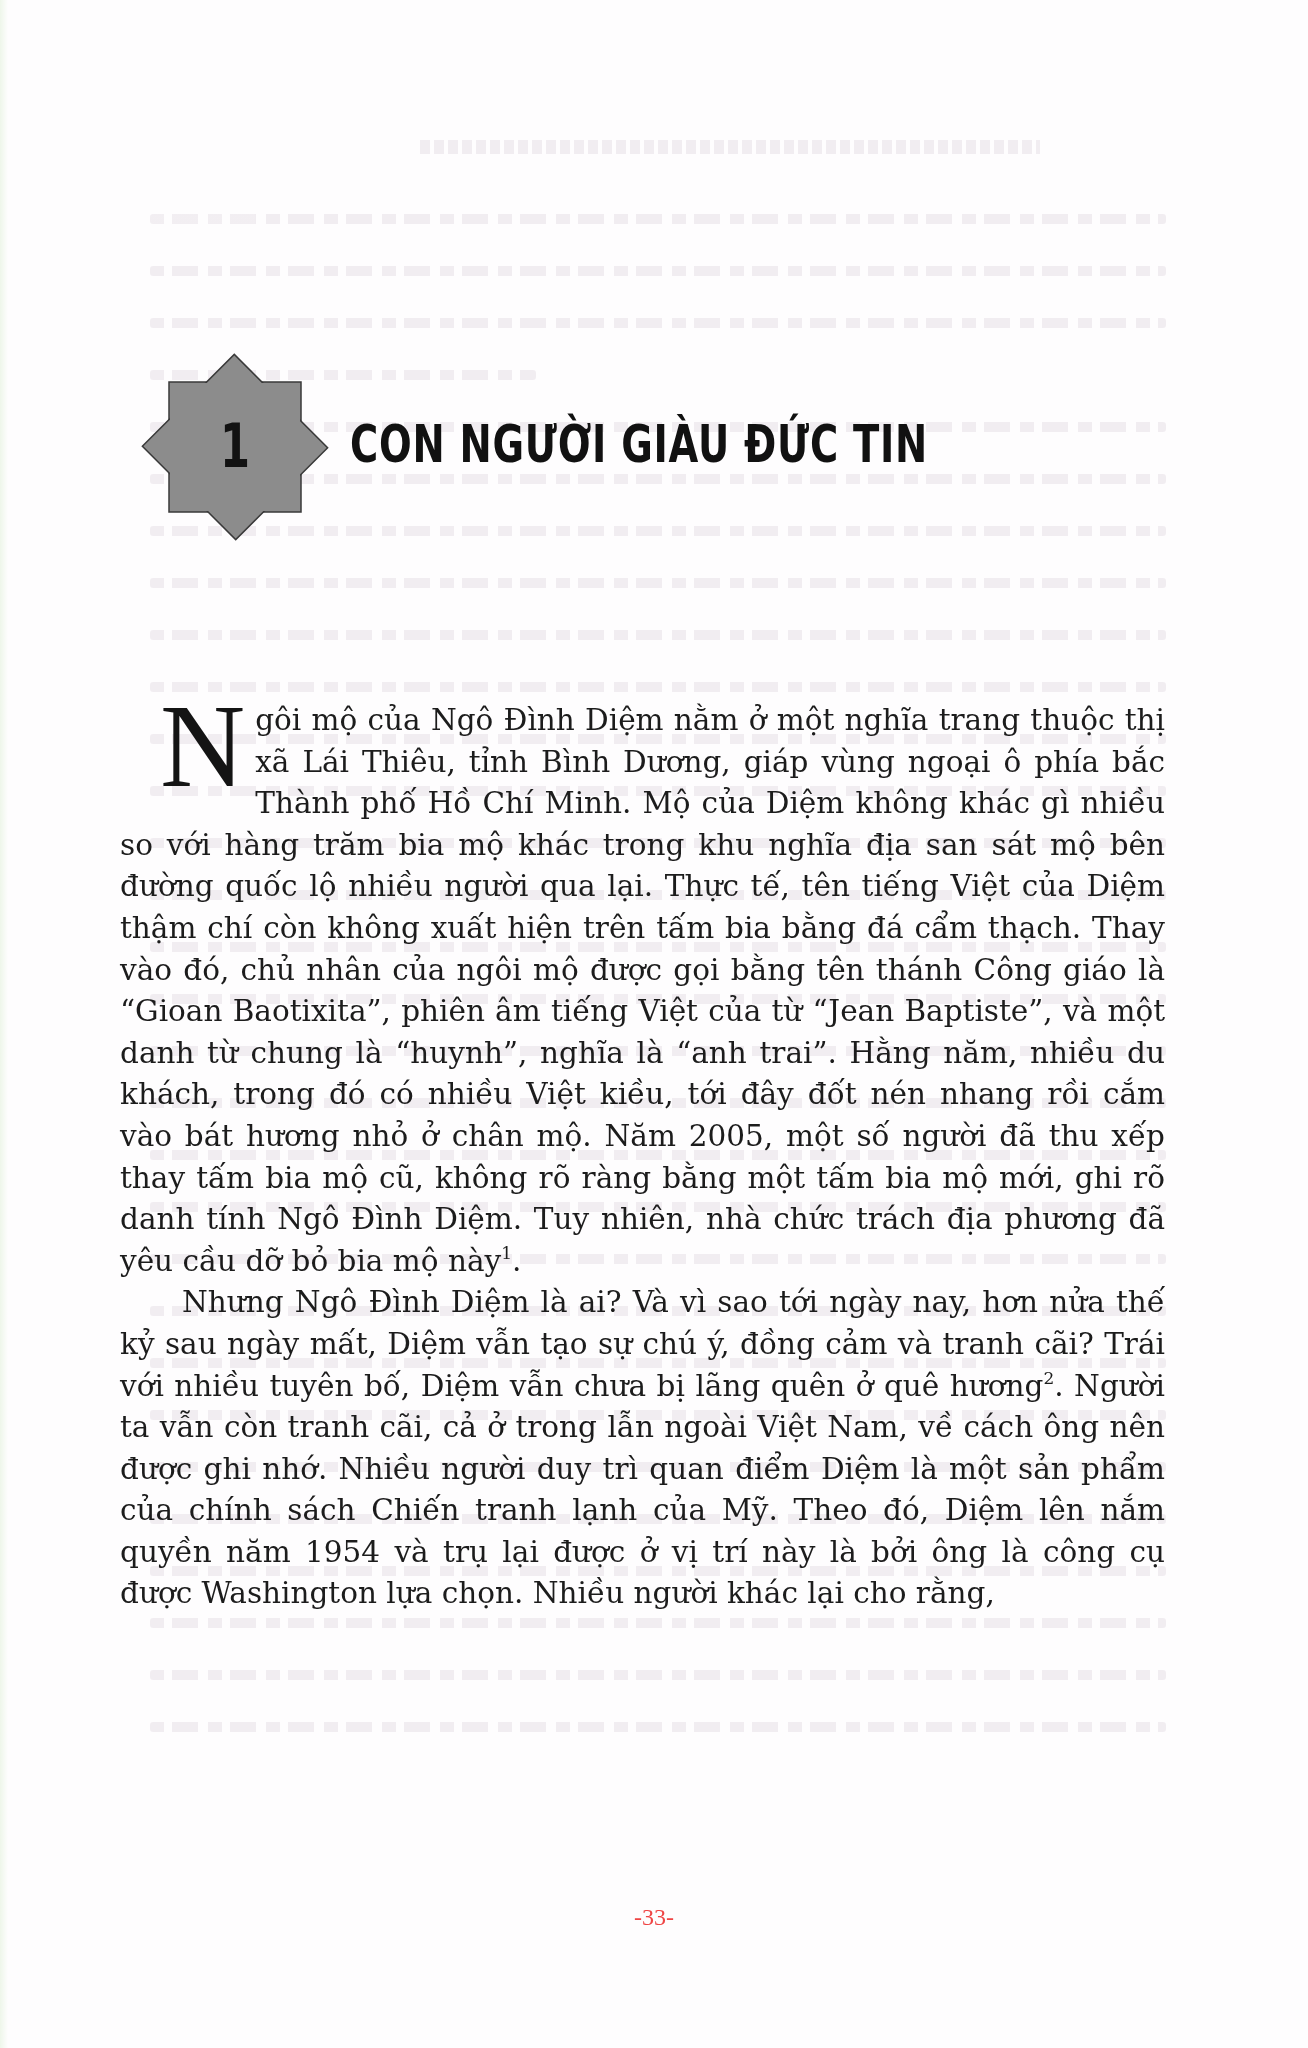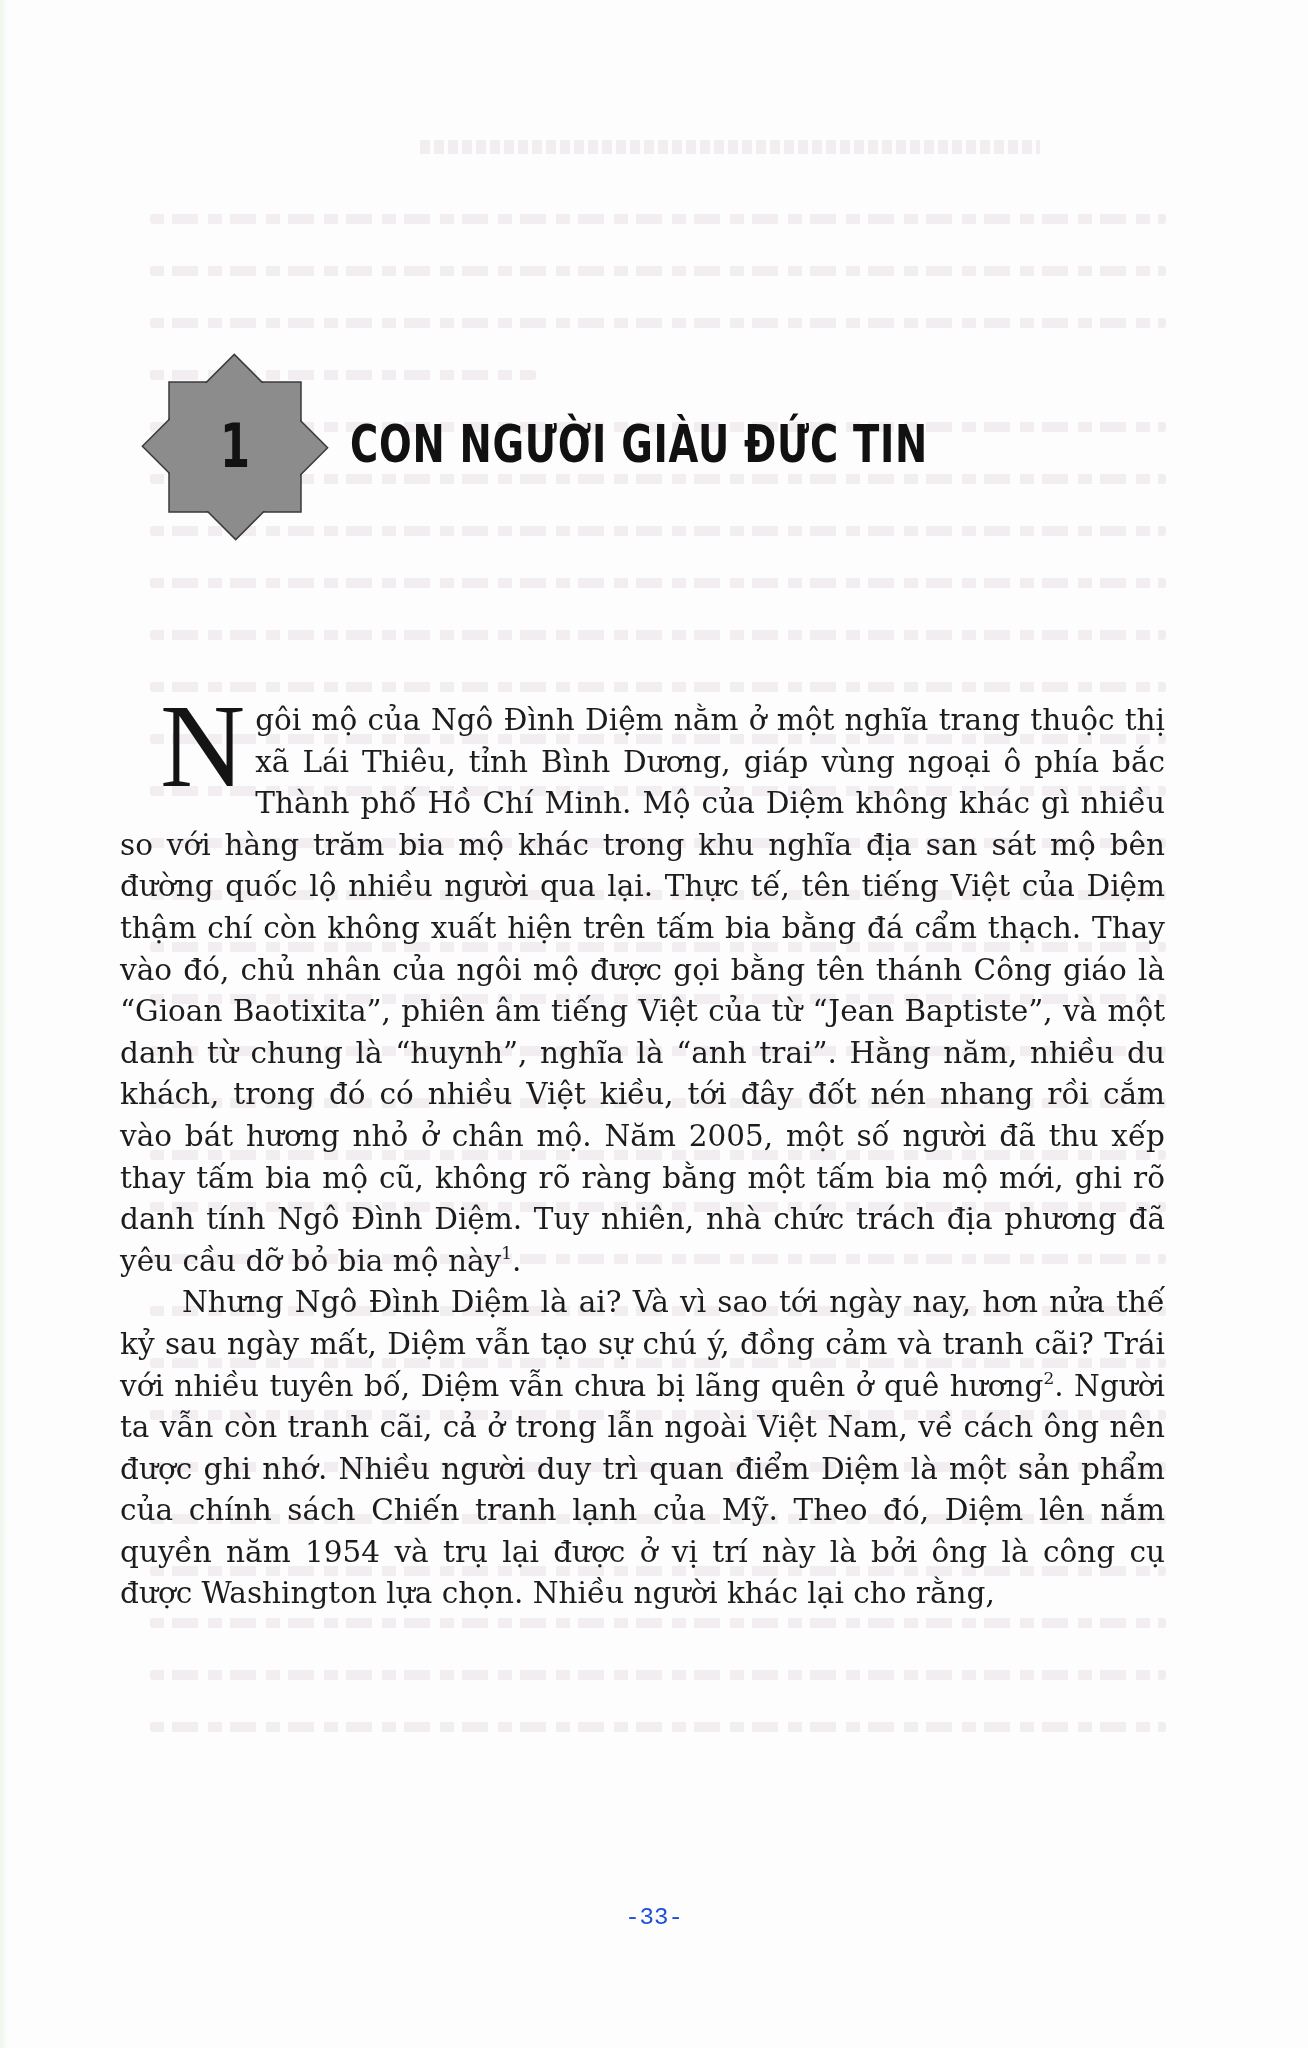--- a/index.html
+++ b/index.html
@@ -133,23 +133,23 @@
       line-height: 0;
       vertical-align: 12px;
     }
 
     .page-number {
       position: absolute;
       left: 0;
       width: 1308px;
       top: 1904px;
       text-align: center;
-      font-family: Liberation Mono, monospace;
+      font-family: Liberation Serif, serif;
       font-size: 24px;
-      color: #1d4ed8;
+      color: #ef4444;
     }
   </style>
 </head>
 <body>
 
 <div class="page">
   <div class="edge-tint"></div>
 
   <div class="ghost">
     <div class="ghost-header"></div>

